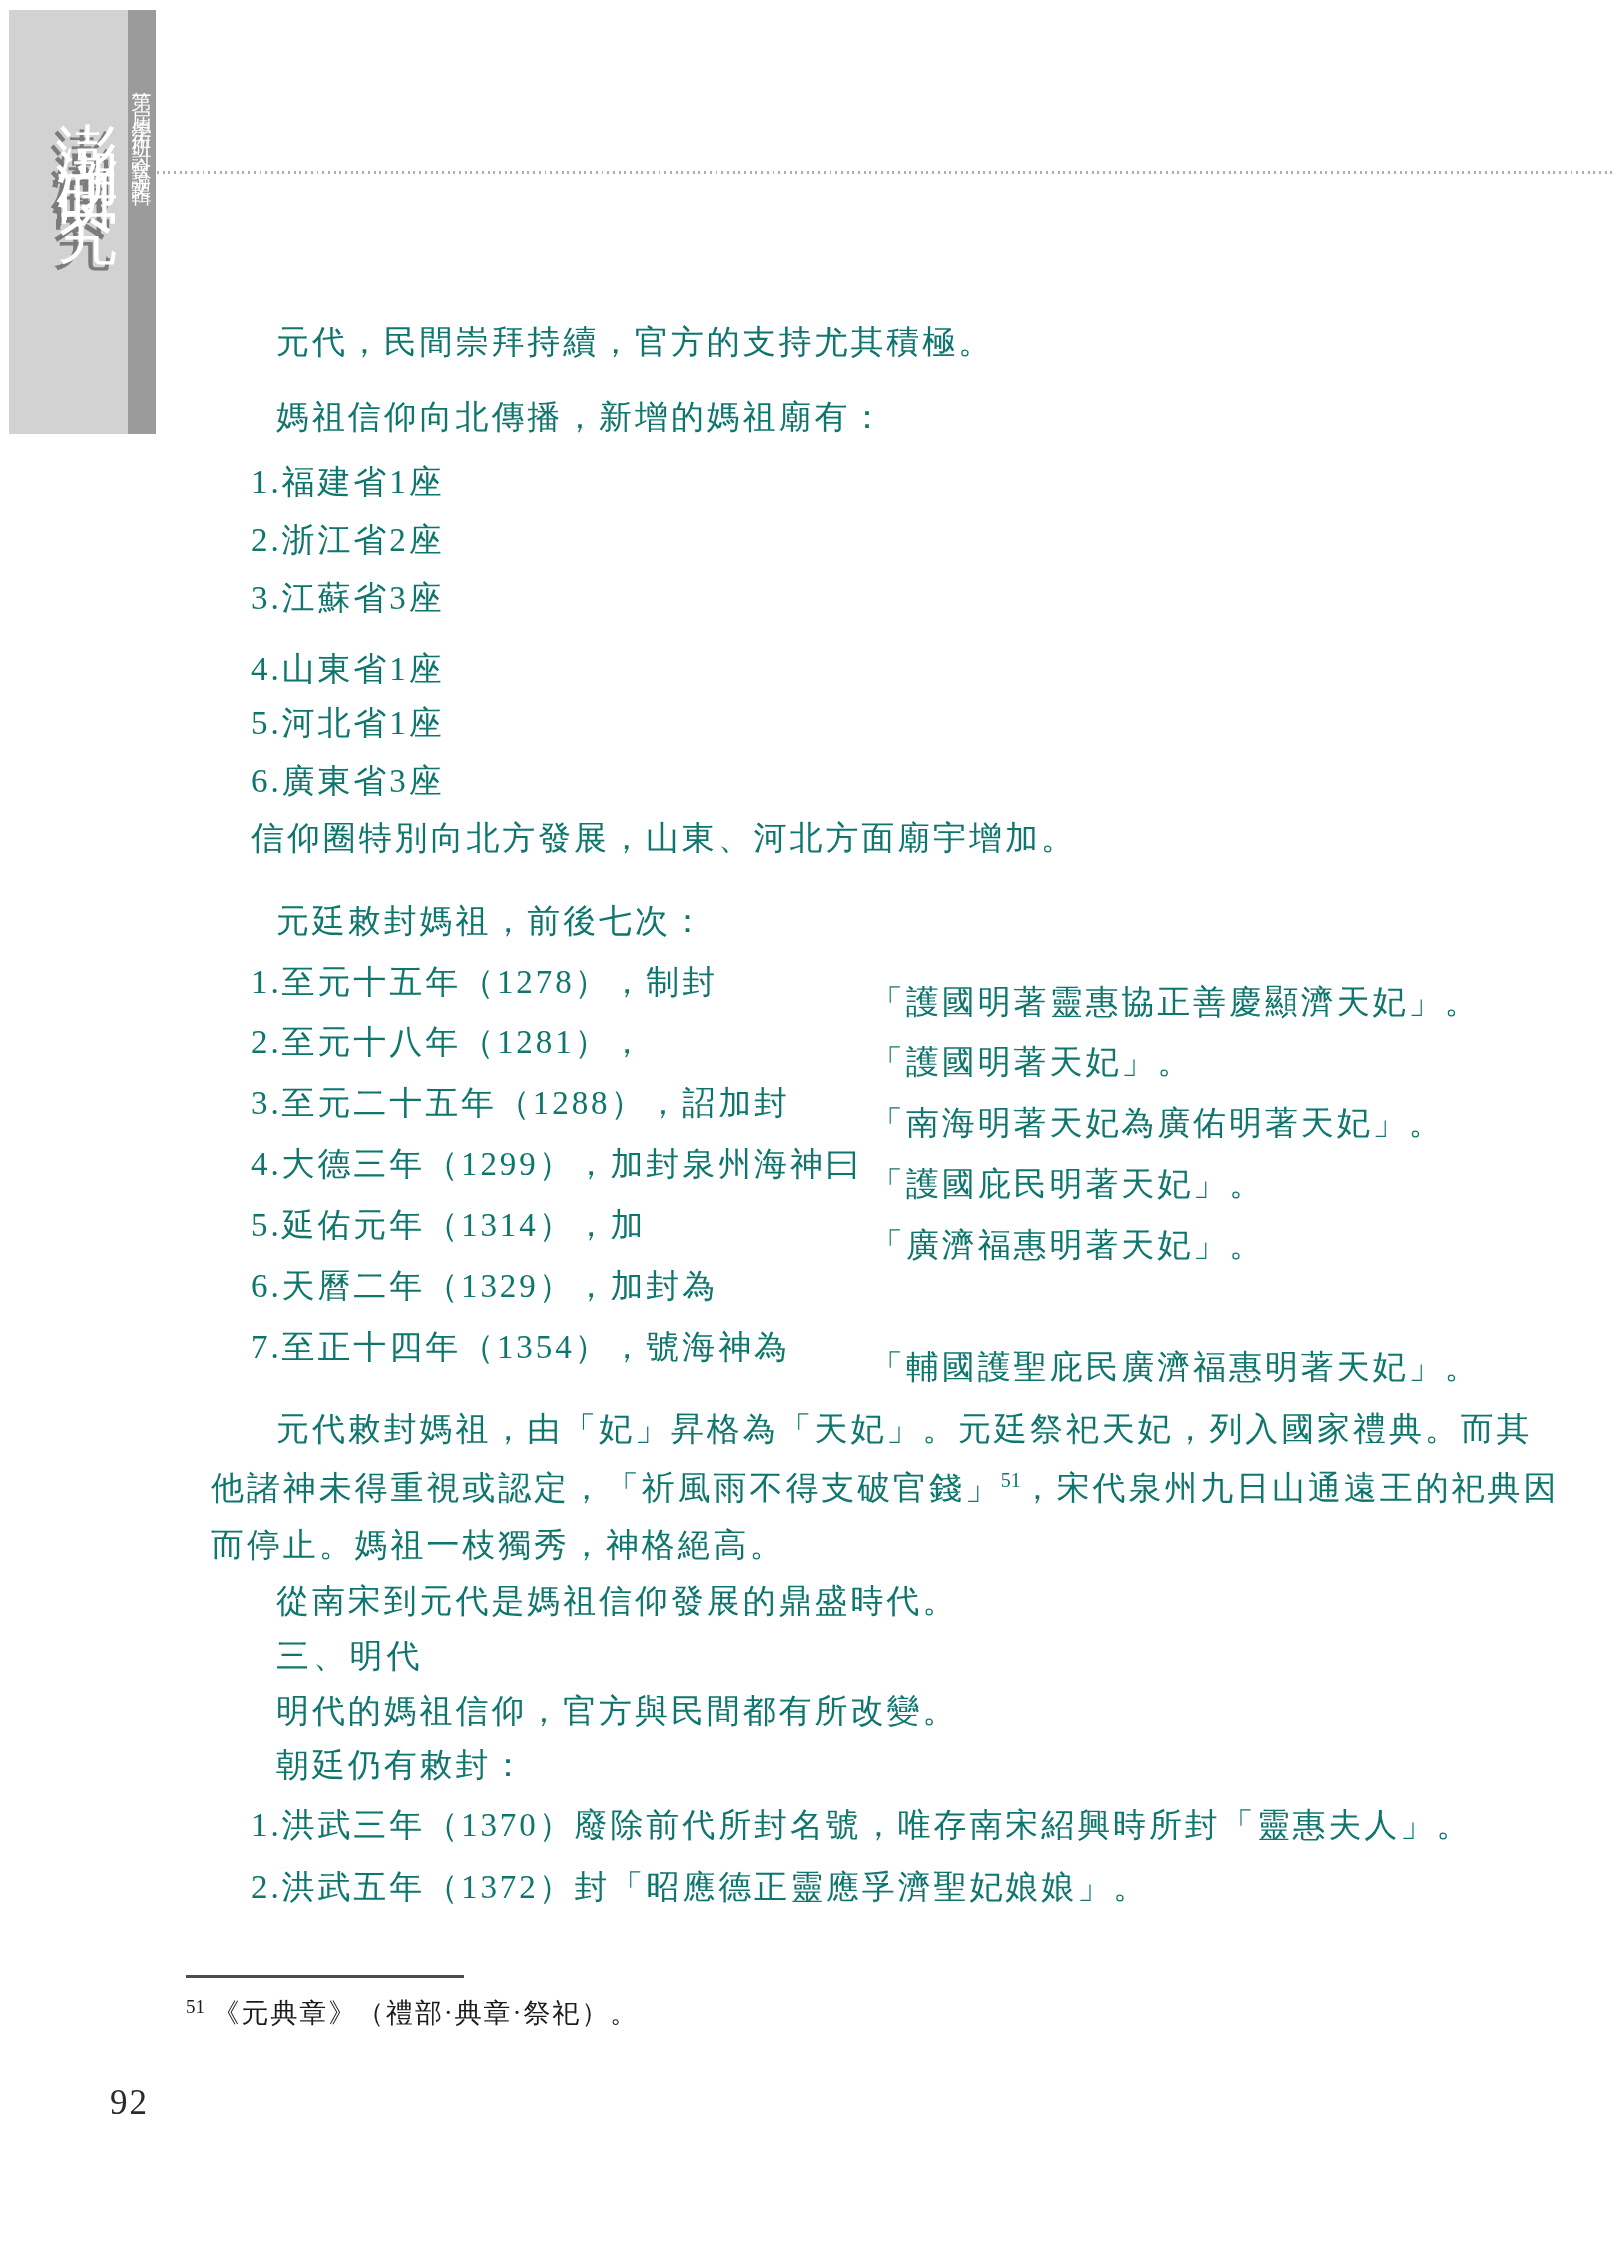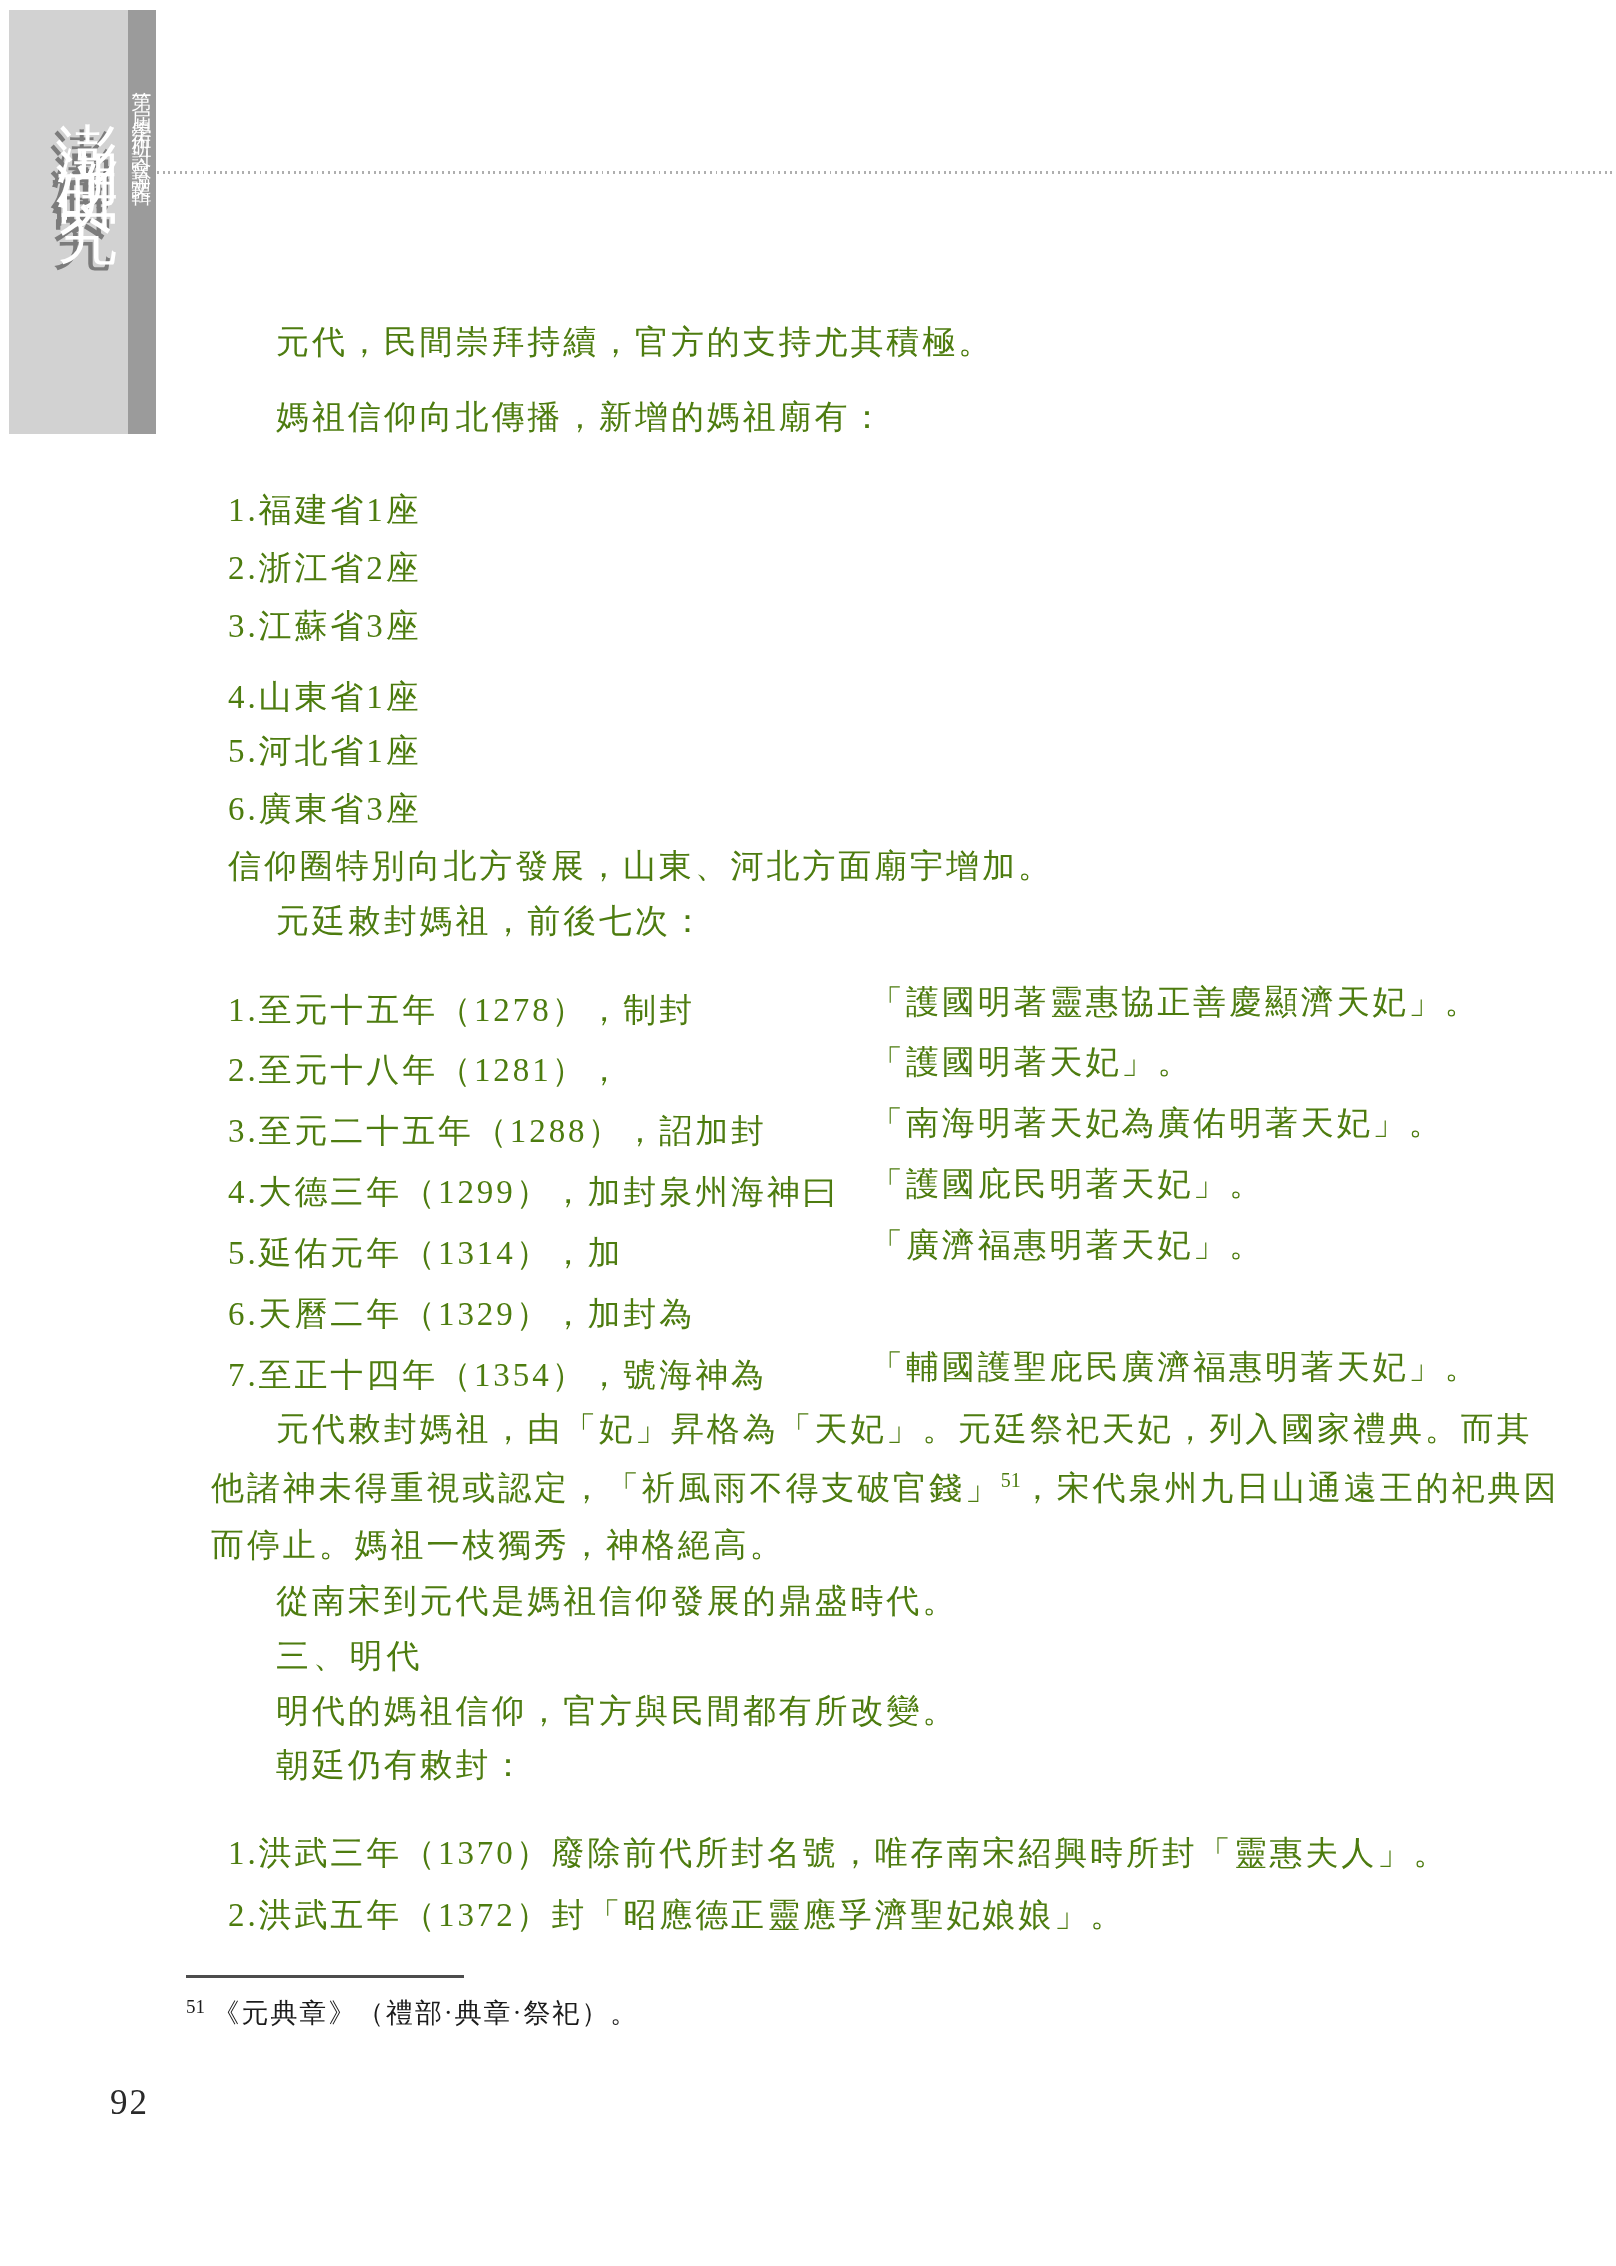--- a/index.html
+++ b/index.html
@@ -22,23 +22,23 @@
     writing-mode:vertical-rl; text-orientation:upright;
     font-size:20px; line-height:20px; letter-spacing:9.5px; color:#ffffff; white-space:nowrap;
   }
 
   .dotted-divider{
     position:absolute; left:157px; top:171px; width:1460px; height:2.9px;
     background:repeating-linear-gradient(90deg,#afafaf 0 1.9px,transparent 1.9px 5.7px);
   }
 
   
-  .line { position:absolute; font-size:33px; line-height:38px; letter-spacing:2.9px; white-space:nowrap; color:#4d7c0f; }
+  .line { position:absolute; font-size:33px; line-height:38px; letter-spacing:2.9px; white-space:nowrap; color:#0f766e; }
   .m0 { left:211px; }   
-  .m1 { left:228px;margin-top:28px; }   
+  .m1 { left:251px; }   
   .m2 { left:276px; }   
   .rcol { left:870px;margin-top:20px; } 
   .bold { font-weight:normal; letter-spacing:3.8px; }
   .sup-ref { font-size:20px; letter-spacing:0; position:relative; top:-12.4px; }
 
   
   .footnote-rule { position:absolute; left:186px; top:1975px; width:278px; height:2.9px; background:#4d4d4d; }
   .footnote { position:absolute; left:186px; top:1995px; font-size:27px; letter-spacing:1.9px; white-space:nowrap; }
   .footnote .fn-marker { font-size:19px; position:relative; top:-9.5px; margin-right:7.6px; letter-spacing:0; }
 

